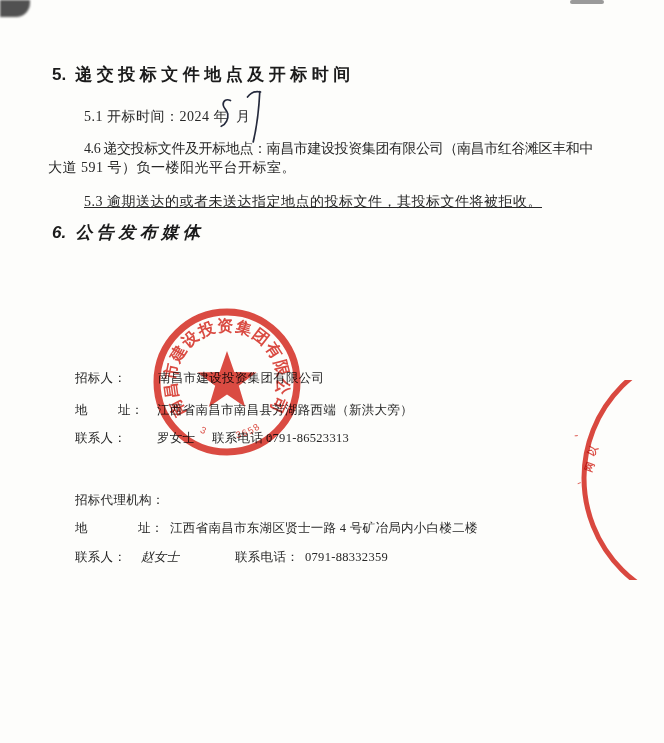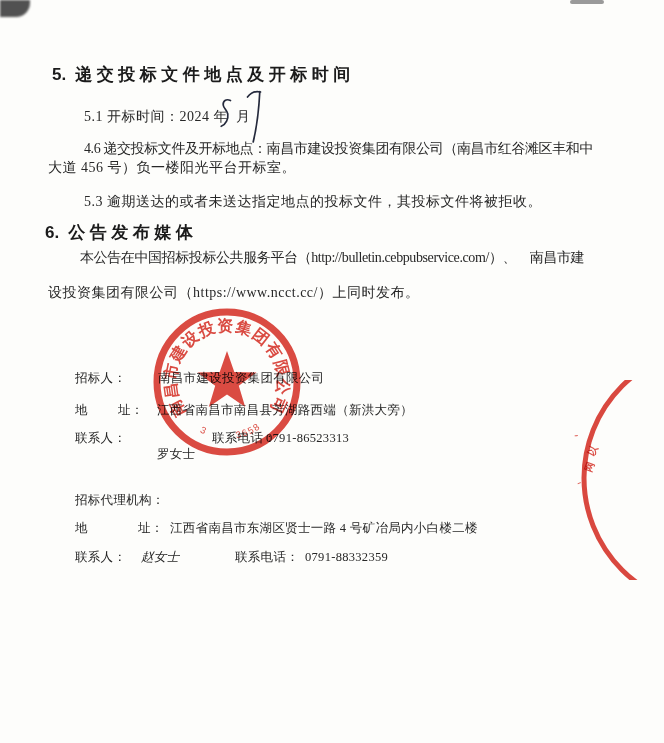--- a/index.html
+++ b/index.html
@@ -57,44 +57,42 @@
     <path d="M12.5 2.5 C8 0.5 4.8 3 5.2 7 C5.6 10.5 9.2 12 9.8 16 C10.4 20.5 8.2 26.5 3.2 28.3"></path>
   </svg>
 
   <svg class="hw" style="left:245px;top:88px;" width="20" height="60" viewBox="0 0 20 60">
     <title>7</title>
     <path d="M2.5 9 C6 4.5 10 2.5 15.5 4"></path>
     <path d="M14.8 3.5 C14.2 16 13.2 33 8.2 54"></path>
   </svg>
 
   <div class="line tight" style="left:84px;top:139px;">4.6 递交投标文件及开标地点：南昌市建设投资集团有限公司（南昌市红谷滩区丰和中</div>
-  <div class="line" style="left:48px;top:158px;">大道 456 号）负一楼阳光平台开标室。</div>
-  <div class="line" style="left:84px;top:192px;">5.3 逾期送达的或者未送达指定地点的投标文件，其投标文件将被拒收。</div>
+  <div class="line" style="left:48px;top:158px;">大道 591 号）负一楼阳光平台开标室。</div>
+  <div class="line" style="left:84px;top:192px;text-decoration:underline;">5.3 逾期送达的或者未送达指定地点的投标文件，其投标文件将被拒收。</div>
 
-  <div class="h" style="left:45px;top:222px;">
+  <div class="h" style="left:52px;top:222px;font-style:italic;">
     <span class="num">6.</span><span class="t">公告发布媒体</span>
   </div>
-  <div class="line tight" style="left:80px;top:248px;">本公告在中国招标投标公共服务平台（http://bulletin.cebpubservice.com/）、　南昌市建</div>
-  <div class="line" style="left:48px;top:283px;">设投资集团有限公司（https://www.ncct.cc/）上同时发布。</div>
 
 
   <div class="crow" style="top:369px;padding-left:23px;">
     <span class="seg" style="left:75px;">招标人：</span>
     <span class="seg" style="left:158px;">南昌市建设投资集团有限公司</span>
   </div>
 
   <div class="crow" style="top:401px;">
     <span class="seg" style="left:75px;">地</span>
     <span class="seg" style="left:118px;">址：</span>
     <span class="seg" style="left:157px;">江西省南昌市南昌县芳湖路西端（新洪大旁）</span>
   </div>
 
   <div class="crow" style="top:429px;">
     <span class="seg" style="left:75px;">联系人：</span>
-    <span class="seg" style="left:157px;margin-top:16px;">罗女士</span>
+    <span class="seg" style="left:157px;">罗女士</span>
     <span class="seg" style="left:212px;">联系电话：</span>
     <span class="seg" style="left:266px;">0791-86523313</span>
   </div>
 
   <div class="crow" style="top:491px;padding-left:36px;">
     <span class="seg" style="left:75px;">招标代理机构：</span>
   </div>
 
   <div class="crow" style="top:519px;">
     <span class="seg" style="left:75px;">地</span>

